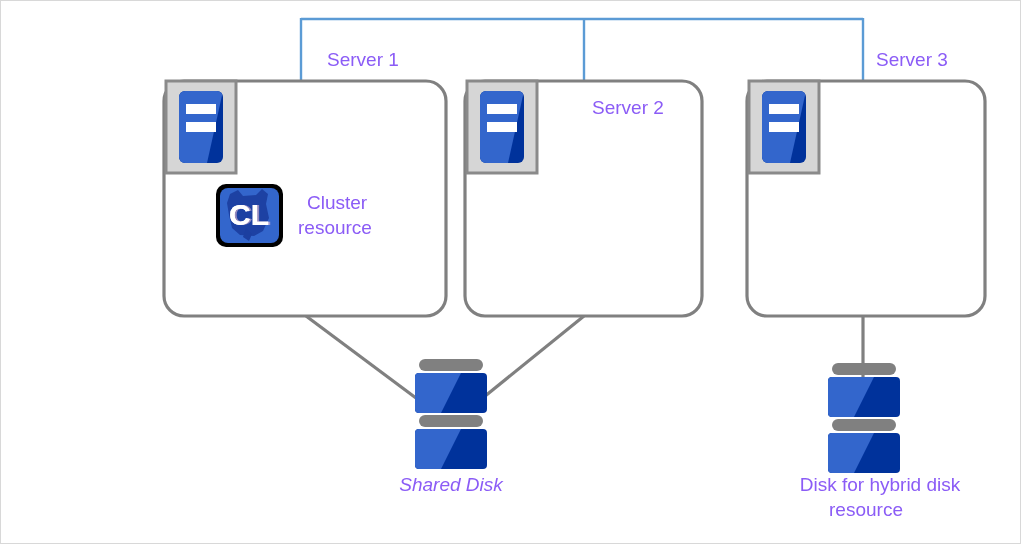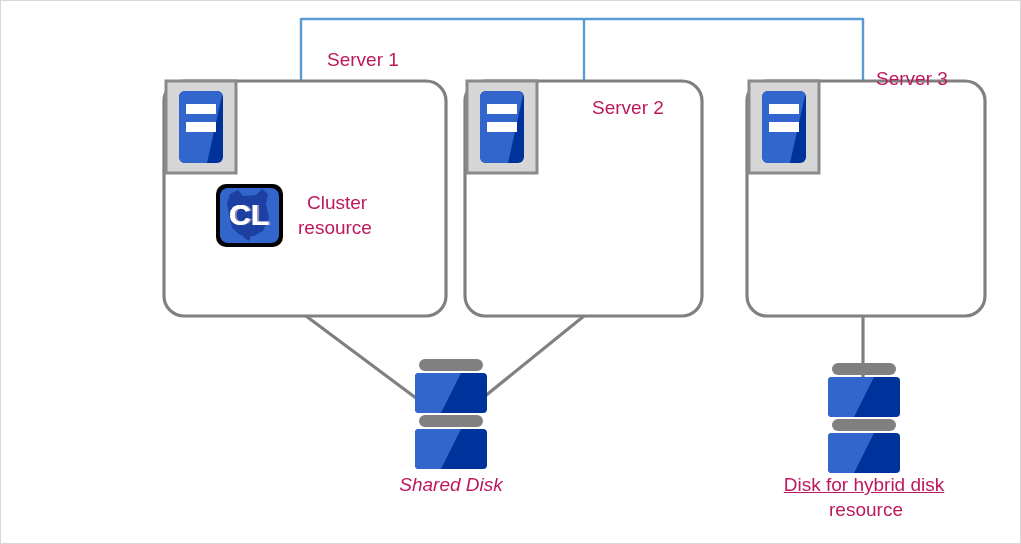--- a/index.html
+++ b/index.html
@@ -21,21 +21,21 @@
   }
   #diagram-svg {
     position: absolute;
     left: 0;
     top: 0;
     width: 1021px;
     height: 544px;
   }
   .label {
     position: absolute;
-    color: #be185d;
+    color: #8b5cf6;
     font-size: 19px;
     line-height: 24px;
     white-space: pre;
     user-select: none;
   }
   .server-label {
     font-size: 19px;
   }
   .disk-label {
     text-align: center;
@@ -170,23 +170,23 @@
           <rect x="0" y="0" width="72" height="40" rx="4" ry="4" fill="#3366CC"></rect>
         </g>
       </g>
     </g>
   </svg>
 
   <div class="label server-label" style="left:326px; top:47px;">Server 1</div>
 
   <div class="label server-label" style="left:591px; top:47px;margin-top:48px;">Server 2</div>
 
-  <div class="label server-label" style="left:875px; top:47px;margin-top:19px;">Server 3</div>
+  <div class="label server-label" style="left:875px; top:47px;">Server 3</div>
 
   <div class="label icon-label" style="left:306px; top:190px;">Cluster</div>
   <div class="label icon-label" style="left:297px; top:215px;">resource</div>
 
   <div class="label disk-label" style="left:300px; top:471px; width:300px;font-style:italic;">Shared Disk</div>
 
-  <div class="label disk-label" style="left:728px; top:471px; width:270px;text-decoration:underline;">Disk for hybrid disk</div>
+  <div class="label disk-label" style="left:744px; top:471px; width:270px;">Disk for hybrid disk</div>
   <div class="label disk-label" style="left:730px; top:496px; width:270px;">resource</div>
 
 </div>
 
 </body></html>

